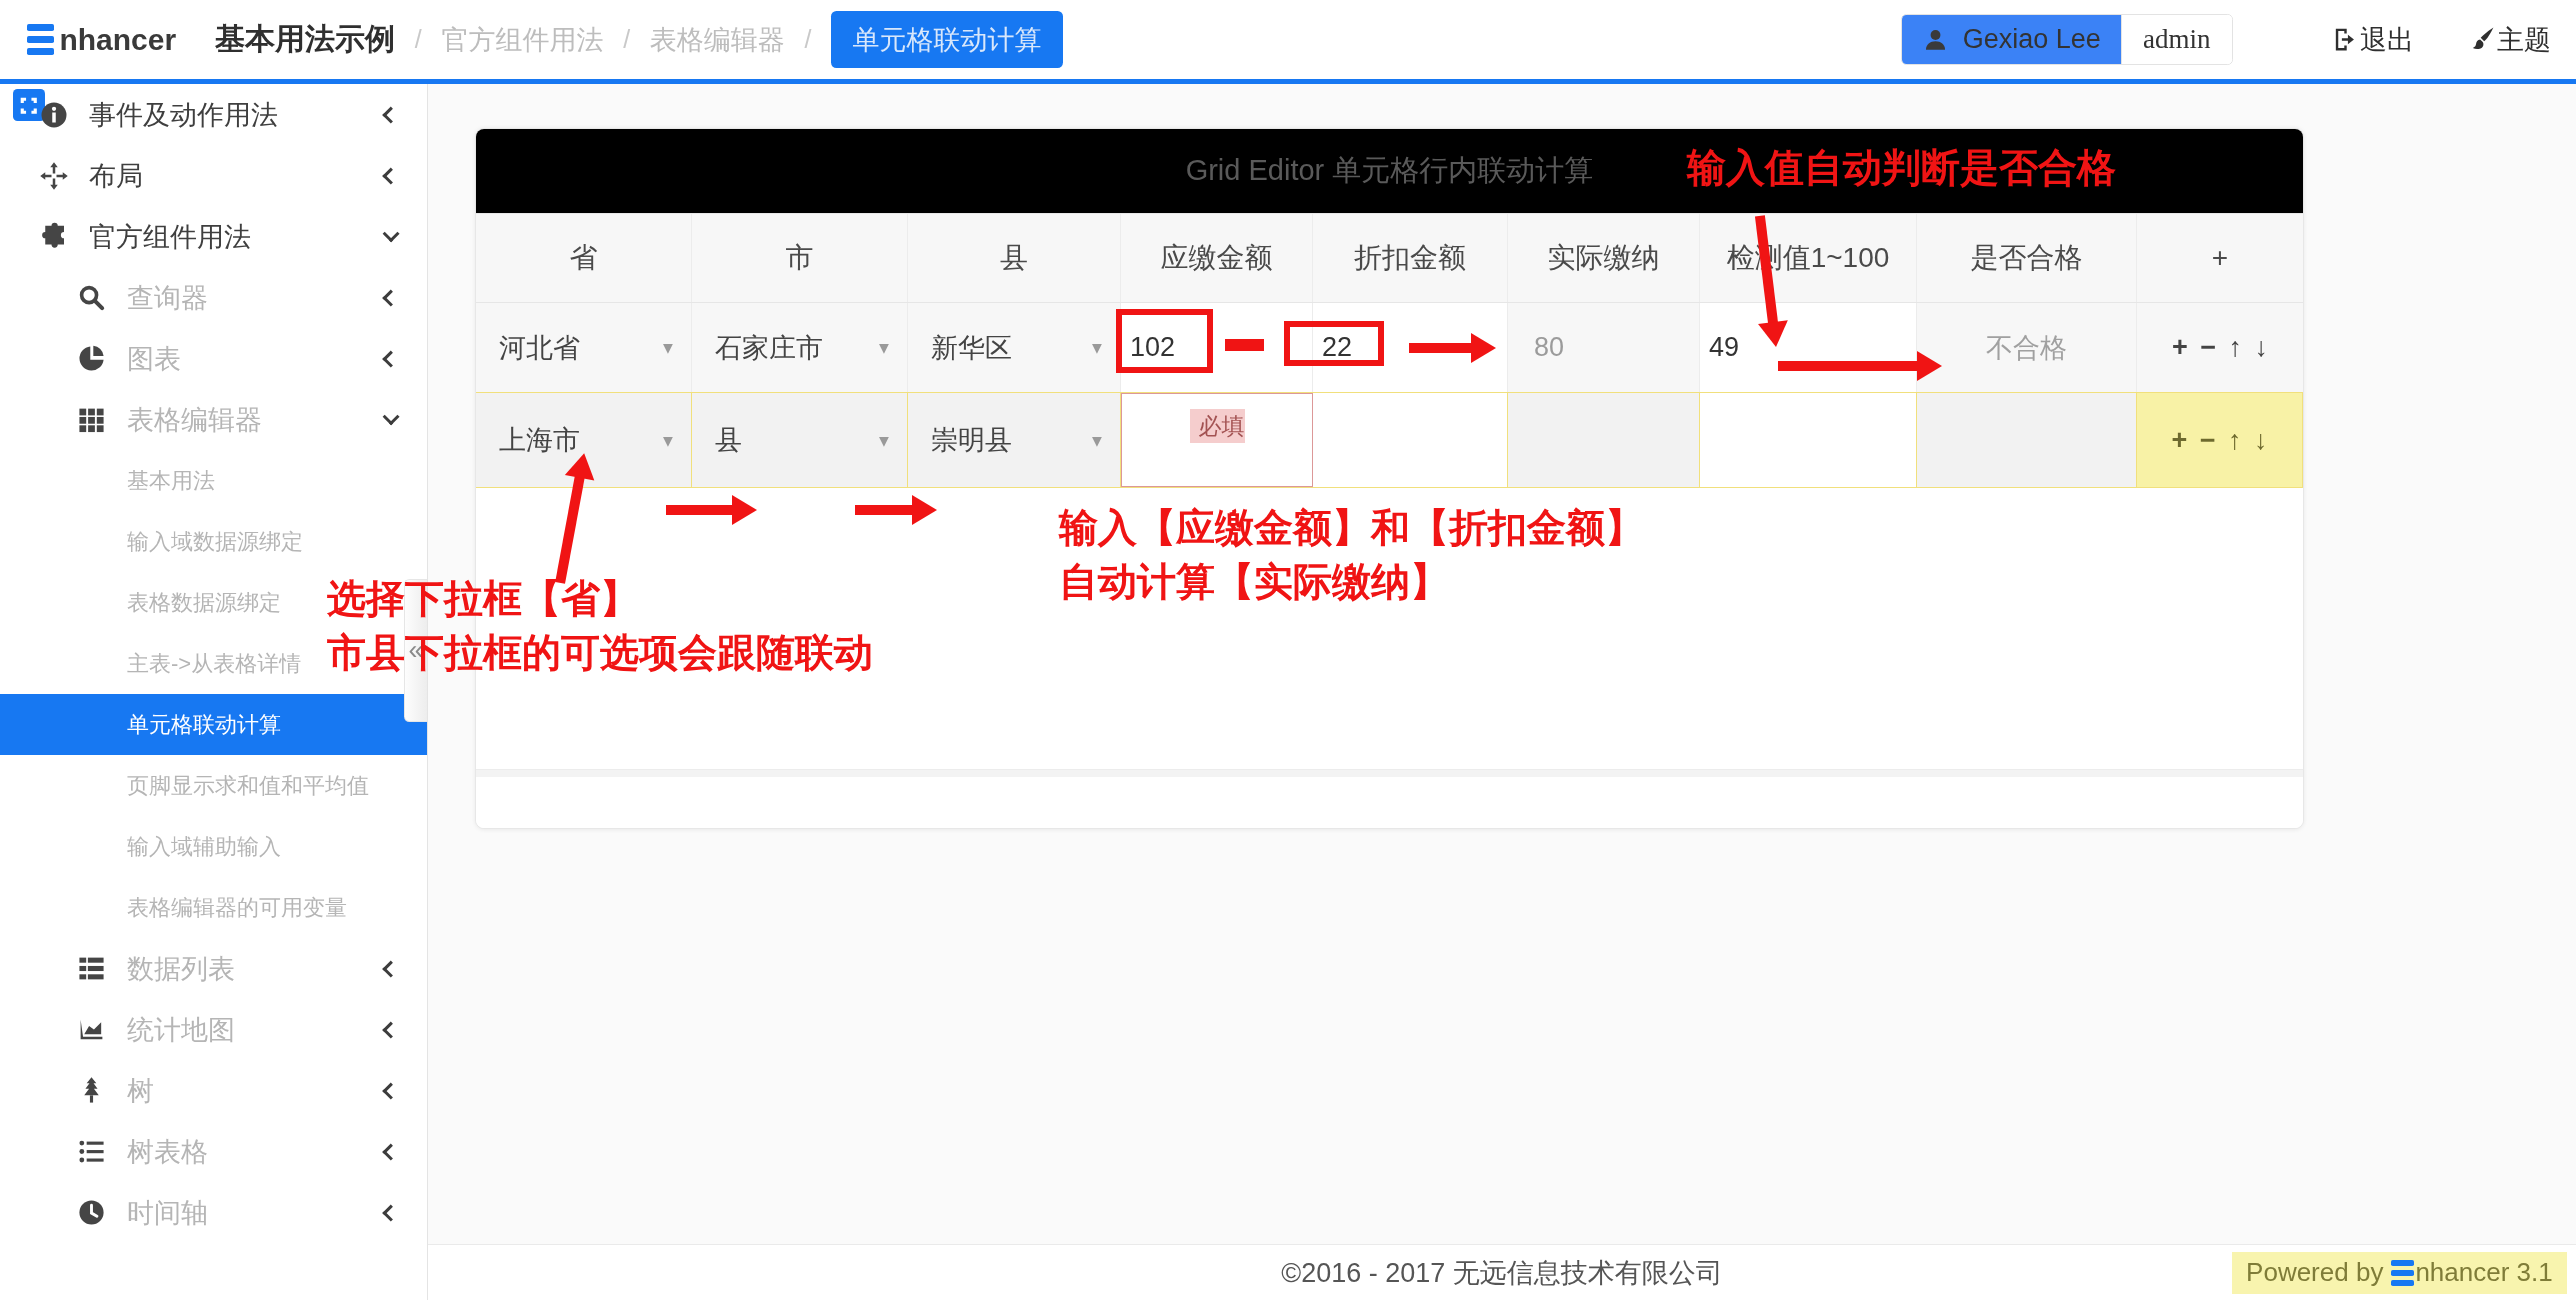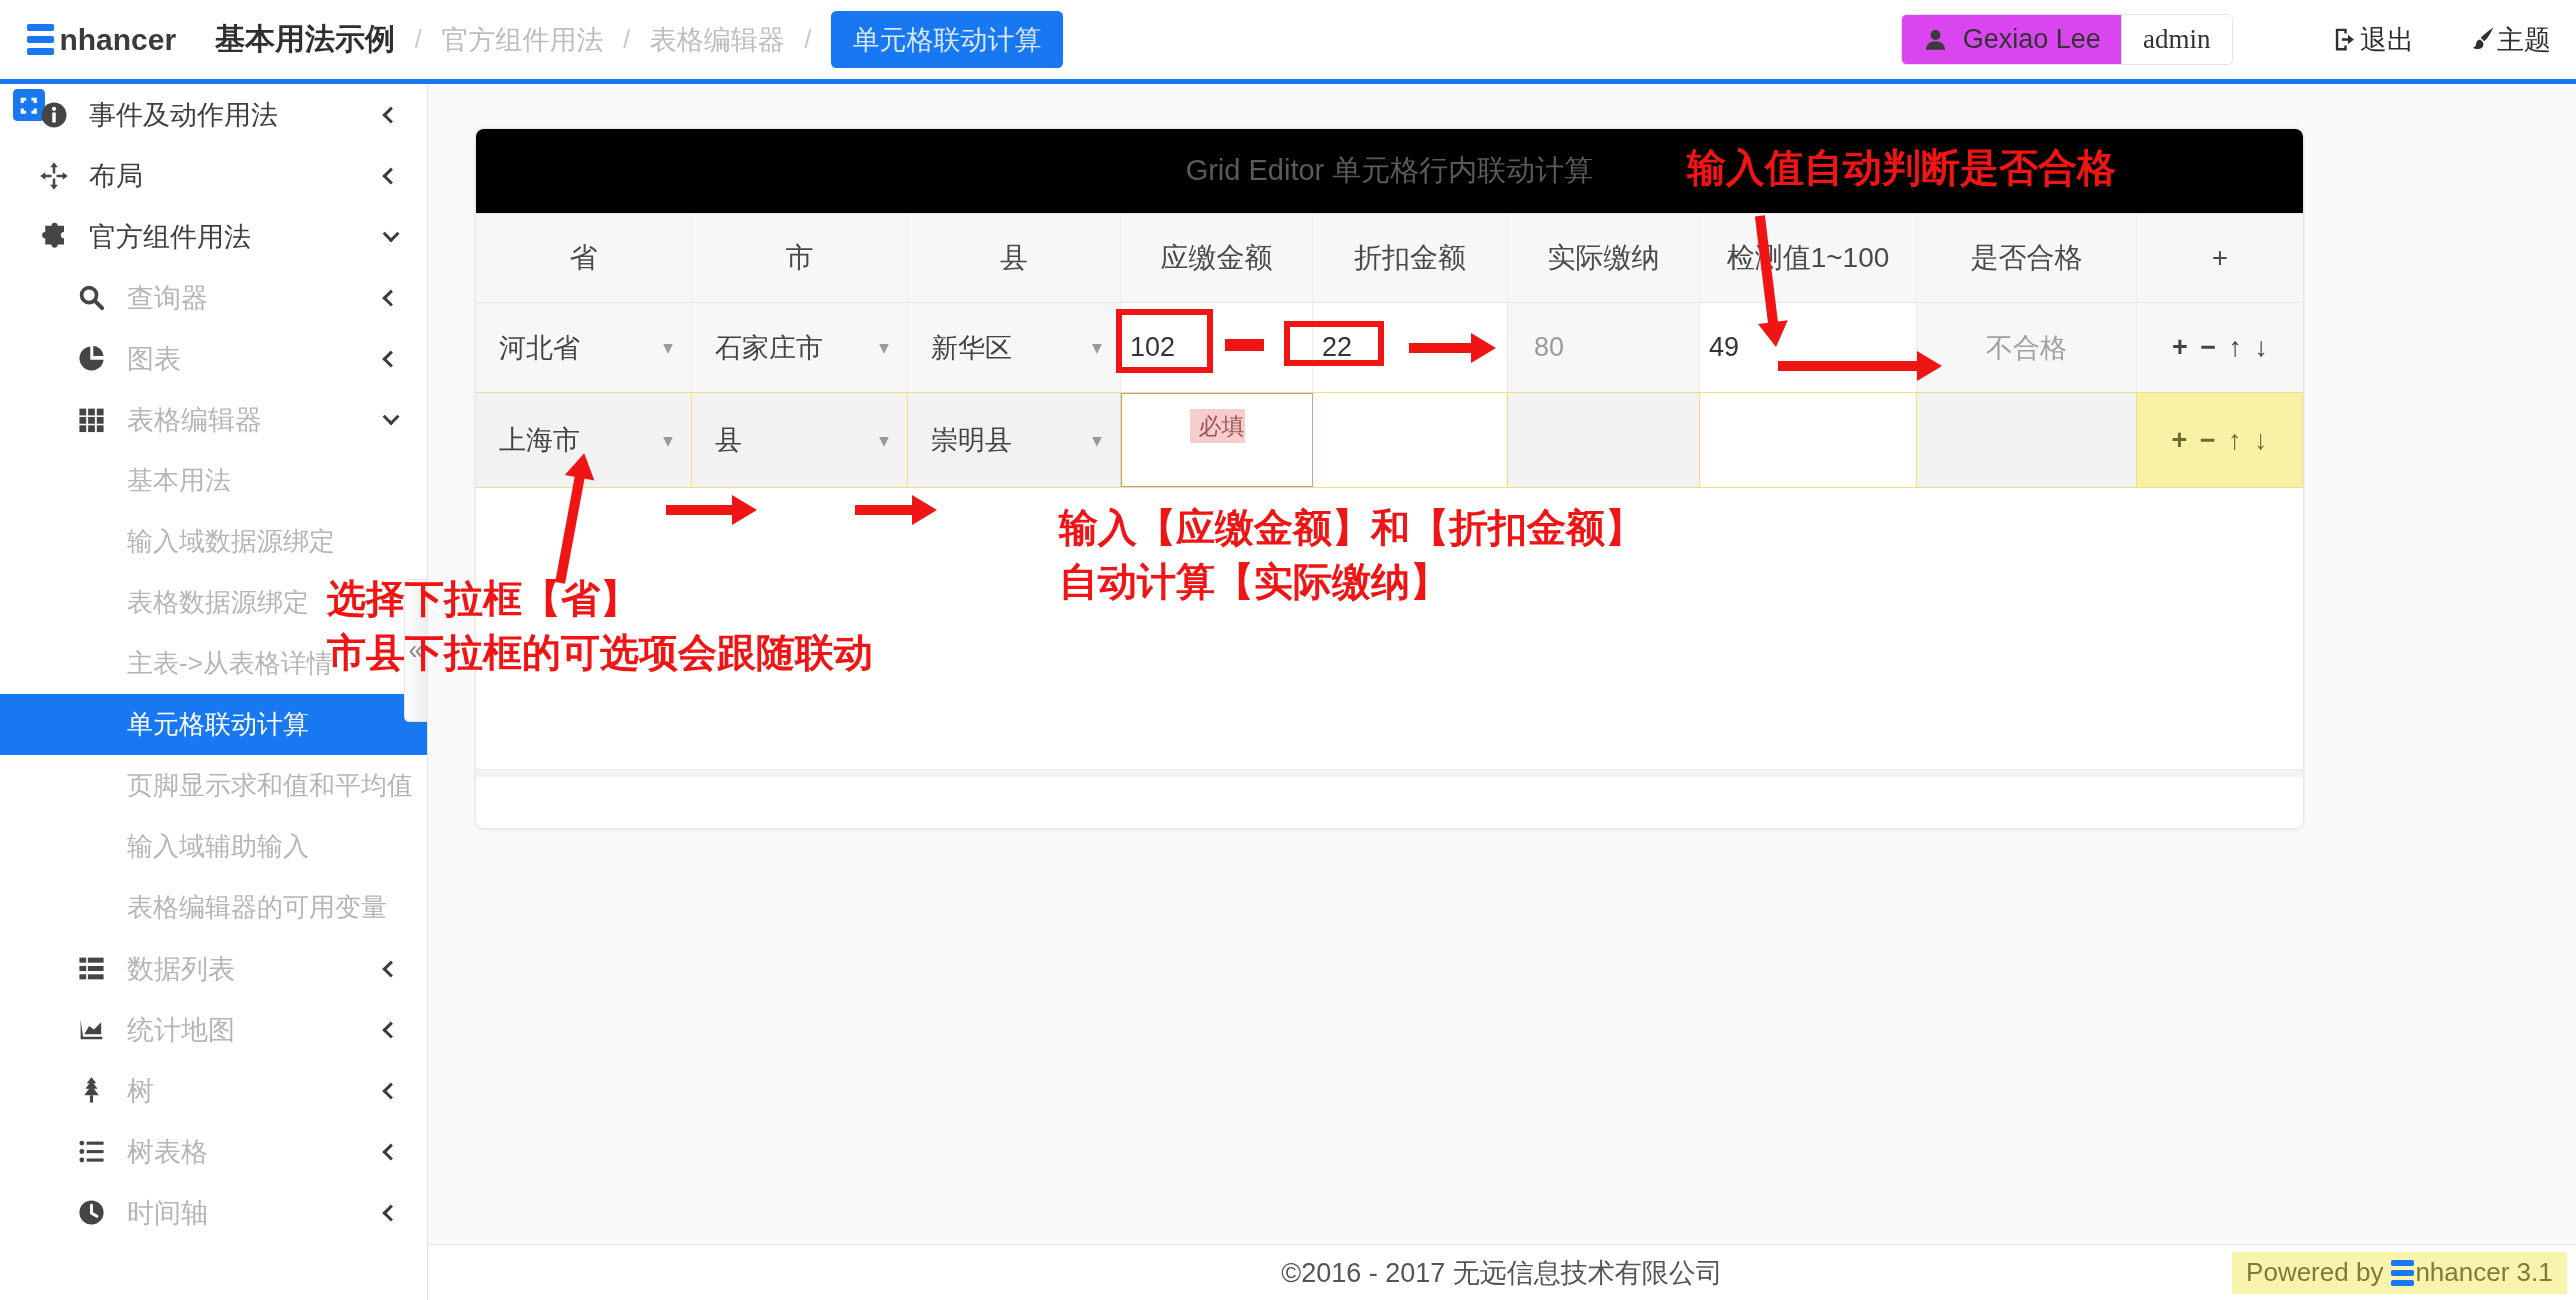--- a/index.html
+++ b/index.html
@@ -14,38 +14,38 @@
   .logo-bars { display:flex; flex-direction:column; gap:4.5px; margin-right:5.4px; }
   .logo-bars i { display:block; width:27px; height:7.2px; background:#1778f2; border-radius:1.8px; }
   .logo-text { font-size:30px; font-weight:bold; color:#3a3a3a; }
   .crumbs { display:flex; align-items:center; margin-left:39px; }
   .crumb-main { font-size:30px; font-weight:bold; color:#2f2f2f; }
   .crumb-sep { font-size:25px; color:#c9c9c9; margin:0 19.7px; }
   .crumb { font-size:27px; color:#bdbdbd; cursor:pointer; }
   .crumb-chip { background:#1778f2; color:#d8e7fb; font-size:27px; padding:10.7px 21.5px; border-radius:5.4px; cursor:pointer; }
   .top-right { margin-left:auto; display:flex; align-items:center; margin-right:25px; }
   .userchip { display:flex; border:0.9px solid #e3e3e3; border-radius:5.4px; overflow:hidden; cursor:pointer; }
-  .userchip .seg1 { background:#d946ef; display:flex; align-items:center; gap:14px; padding:9px 19.7px; }
+  .userchip .seg1 { background:#3b82f6; display:flex; align-items:center; gap:14px; padding:9px 19.7px; }
   .userchip .seg2 { background:#fff; padding:9px 21.5px; border-left:0.9px solid #e3e3e3; display:flex; align-items:center;font-family:Liberation Serif, serif; }
   .userchip span { font-size:27px; color:#333; }
   .topbtn { display:flex; align-items:center; font-size:27px; color:#2f2f2f; cursor:pointer; }
   .ml110 { margin-left:98px; } .ml60 { margin-left:54px; }
   .icon svg { display:block; }
 
   
   .sidebar { position:absolute; left:0; top:84px; width:428px; bottom:0; background:#fff;
              border-right:0.9px solid #e4e4e4; z-index:10; }
   .fullscreen-btn { position:absolute; left:12.5px; top:5.4px; width:32px; height:32px; background:#1778f2;
                     border-radius:4.5px; display:flex; align-items:center; justify-content:center; cursor:pointer; }
   .side-item { height:61px; display:flex; align-items:center; position:relative; cursor:pointer; }
   .side-item .ico { position:absolute; left:39px; width:32px; text-align:center; }
   .side-item.lvl2 .ico { left:77px; }
   .side-item .lbl { font-size:27px; color:#3f3f3f; margin-left:89px; }
   .side-item.lvl2 .lbl { margin-left:127px; color:#b5b5b5; }
-  .side-item.leaf .lbl { margin-left:127px; color:#b5b5b5; font-size:26px; }
+  .side-item.leaf .lbl { margin-left:127px; color:#b5b5b5; font-size:22px; }
   .side-item.active { background:#1778f2; }
   .side-item.active .lbl { color:#fff; }
   .chev { position:absolute; right:30px; width:11.6px; height:11.6px;
           border-left:3.6px solid #3c3c3c; border-bottom:3.6px solid #3c3c3c; }
   .chev.left { transform:rotate(45deg); }
   .chev.down { transform:rotate(-45deg); top:21.5px; }
   .collapse-handle { position:absolute; right:0; top:495px; width:23px; height:143px;
           background:linear-gradient(to right,#fdfdfd,#ededed); border:0.9px solid #e6e6e6; border-right:none;
           border-radius:5.4px 0 0 5.4px; display:flex; align-items:center; justify-content:center; cursor:pointer; }
   .collapse-handle span { font-size:27px; color:#8a8a8a; }

